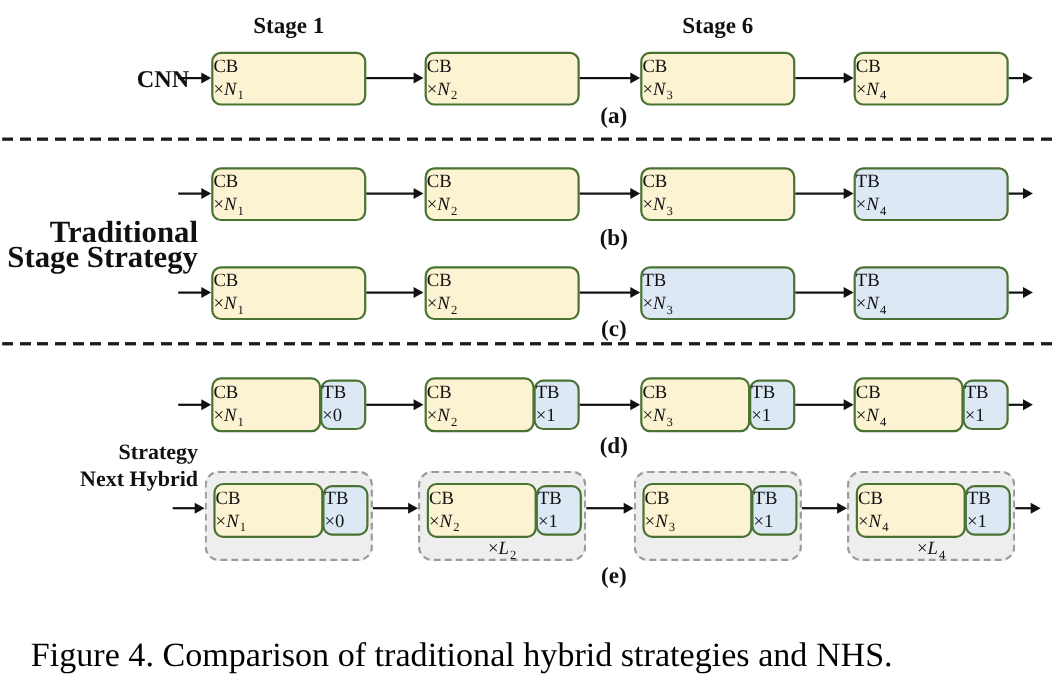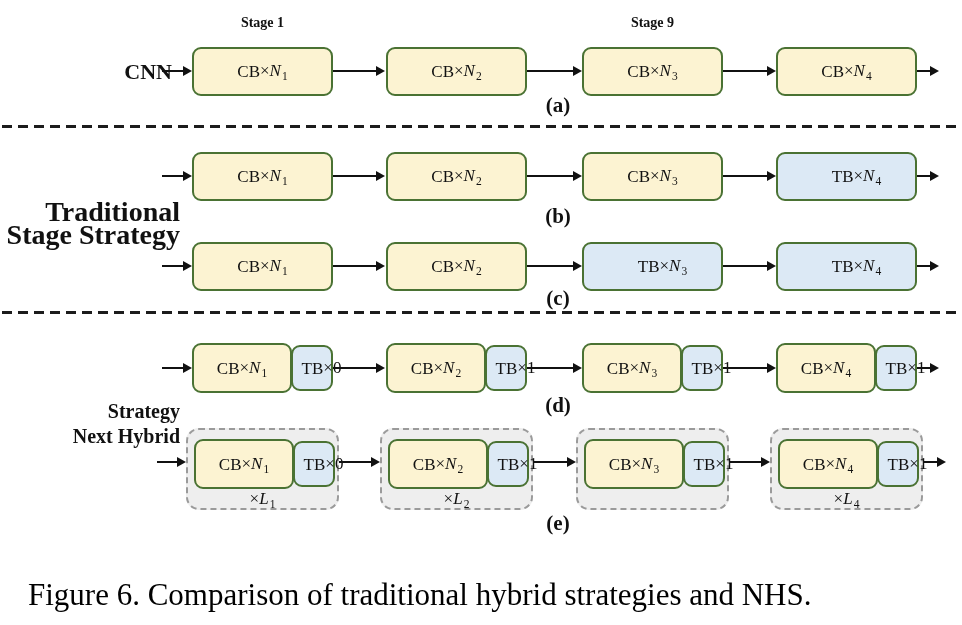--- a/index.html
+++ b/index.html
@@ -4,30 +4,30 @@
 <style>
   :root{
     --cb-fill:#fcf3d2; --tb-fill:#dce9f5; --block-border:#4a7233;
     --container-fill:#eeeeee; --container-border:#9a9a9a; --arrow:#111111; --ink:#111111;
   }
   html,body{margin:0;padding:0;background:#ffffff;}
   .fig{position:relative;width:962px;height:625px;background:#ffffff;overflow:hidden;
        font-family:"Liberation Serif",serif;color:var(--ink);}
 
   .stage-header{position:absolute;top:11px;width:141px;text-align:center;
-       font-weight:bold;font-size:14px;line-height:24px;}
+       font-weight:bold;font-size:21px;line-height:24px;}
 
   .rowlab{position:absolute;text-align:right;font-weight:bold;color:var(--ink);}
   .rowlab .ln{display:block;}
 
   .block{position:absolute;box-sizing:border-box;border:2px solid var(--block-border);
-       border-radius:9px;display:flex;flex-direction:row;align-items:center;
+       border-radius:9px;display:flex;flex-direction:column;align-items:flex-start;
        justify-content:center;text-align:center;}
   .block.cb{background:var(--cb-fill);}
-  .block.tb{background:var(--tb-fill);padding-left:20px;}
+  .block.tb{background:var(--tb-fill);}
   .bt,.br{font-size:17px;line-height:21px;white-space:nowrap;}
   .mul{font-style:normal;}
   .var{font-style:italic;}
   .var.upright{font-style:normal;}
   .sub{font-size:11.5px;position:relative;top:4px;margin-left:1px;font-style:normal;}
 
   .stage-group{position:absolute;box-sizing:border-box;background:var(--container-fill);
        border:2px dashed var(--container-border);border-radius:13px;}
   .rep{position:absolute;top:60px;left:0;width:100%;text-align:center;
        font-size:17px;line-height:18px;}
@@ -45,21 +45,21 @@
 
   .caption{position:absolute;left:28px;top:575px;font-size:31px;line-height:40px;
        white-space:nowrap;color:#000;}
 </style>
 </head>
 <body>
 
 <div class="fig">
 
   <div class="stage-header" style="left:192px">Stage 1</div>
-  <div class="stage-header" style="left:582px">Stage 9</div>
+  <div class="stage-header" style="left:582px">Stage 6</div>
 
   <div class="rowlab" style="left:32px;top:59px;width:140px;font-size:22px;line-height:26px">CNN</div>
 
   <div class="arrow" style="left:162px;top:70px;width:22px"></div>
   <div class="block cb" style="left:192px;top:47px;width:141px;height:49px">
     <div class="bt">CB</div>
     <div class="br"><span class="mul">×</span><span class="var">N</span><span class="sub">1</span></div>
   </div>
   <div class="arrow" style="left:333px;top:70px;width:44px"></div>
   <div class="block cb" style="left:386px;top:47px;width:141px;height:49px">
@@ -182,21 +182,20 @@
 
   <div class="stage-group" style="left:186px;top:428px;width:153px;height:82px">
     <div class="block cb" style="left:6px;top:9px;width:100px;height:50px">
       <div class="bt">CB</div>
       <div class="br"><span class="mul">×</span><span class="var">N</span><span class="sub">1</span></div>
     </div>
     <div class="block tb" style="left:105px;top:11px;width:42px;height:46px">
       <div class="bt">TB</div>
       <div class="br"><span class="mul">×</span><span class="var upright">0</span><span class="sub"></span></div>
     </div>
-    <div class="rep"><span class="mul">×</span><span class="var">L</span><span class="sub">1</span></div>
   </div>
   <div class="arrow" style="left:339px;top:461px;width:33px"></div>
 
   <div class="stage-group" style="left:380px;top:428px;width:153px;height:82px">
     <div class="block cb" style="left:6px;top:9px;width:100px;height:50px">
       <div class="bt">CB</div>
       <div class="br"><span class="mul">×</span><span class="var">N</span><span class="sub">2</span></div>
     </div>
     <div class="block tb" style="left:105px;top:11px;width:42px;height:46px">
       <div class="bt">TB</div>
@@ -225,15 +224,15 @@
     </div>
     <div class="block tb" style="left:105px;top:11px;width:42px;height:46px">
       <div class="bt">TB</div>
       <div class="br"><span class="mul">×</span><span class="var upright">1</span><span class="sub"></span></div>
     </div>
     <div class="rep"><span class="mul">×</span><span class="var">L</span><span class="sub">4</span></div>
   </div>
   <div class="arrow" style="left:923px;top:461px;width:15px"></div>
   <div class="sublab" style="left:536px;top:512px">(e)</div>
 
-  <div class="caption">Figure 6. Comparison of traditional hybrid strategies and NHS.</div>
+  <div class="caption">Figure 4. Comparison of traditional hybrid strategies and NHS.</div>
 
 </div>
 
 </body></html>

